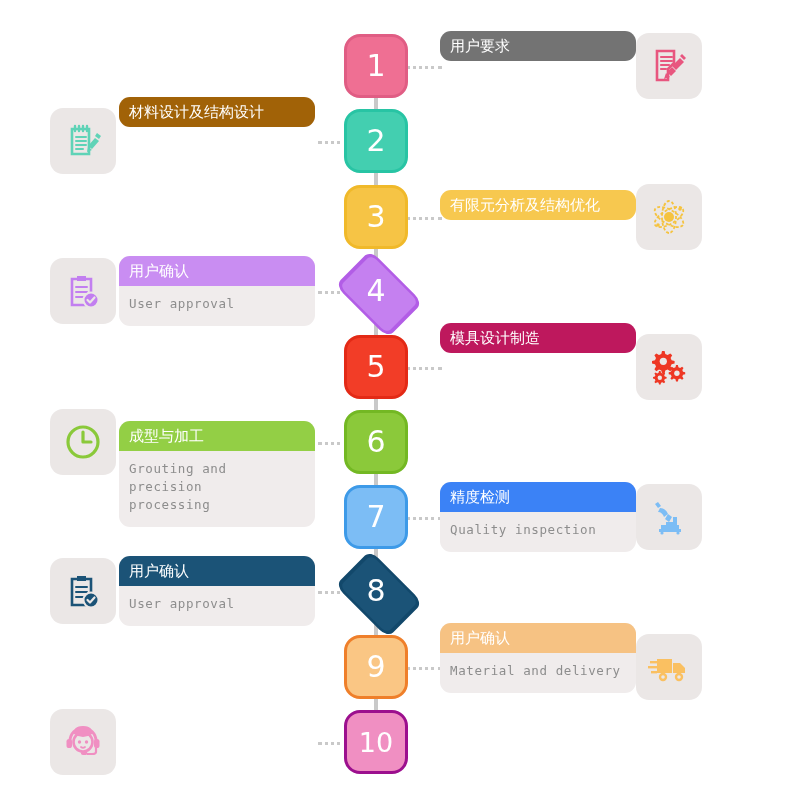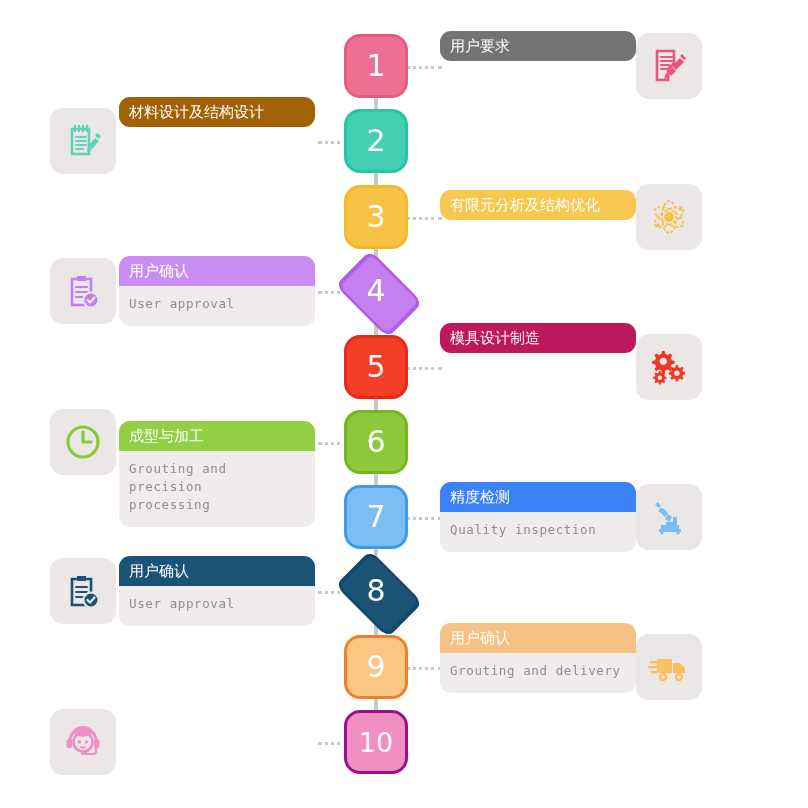--- a/index.html
+++ b/index.html
@@ -255,21 +255,21 @@
         </svg>
       </div>
     </div>
     <div class="row" style="top: 667px;">
       <div class="dash right" style="top: 0px;"></div>
       <div class="node" style="background: rgb(250, 198, 132); border-color: rgb(239, 127, 42);">
         <span class="num">9</span>
       </div>
       <div class="card right" style="top: -44px;">
         <div class="cn" style="background: rgb(246, 194, 131);">用户确认</div>
-        <div class="en">Grouting and delivery</div>
+        <div class="en">Material and delivery</div>
       </div>
       <div class="icontile right" style="top: -33px;">
         <svg width="42" height="40" viewBox="0 0 42 40">
           <g fill="#fac061">
             <path d="M9 12 h15 v14 h-15 z"></path>
             <path d="M25 16 h7 l5 5 v5 h-12 z"></path>
             <path d="M2 14 h7 v2.4 h-7 z" rx="1"></path>
             <path d="M0 19 h9 v2.4 h-9 z"></path>
             <path d="M3 24 h6 v2.4 h-6 z"></path>
           </g>

